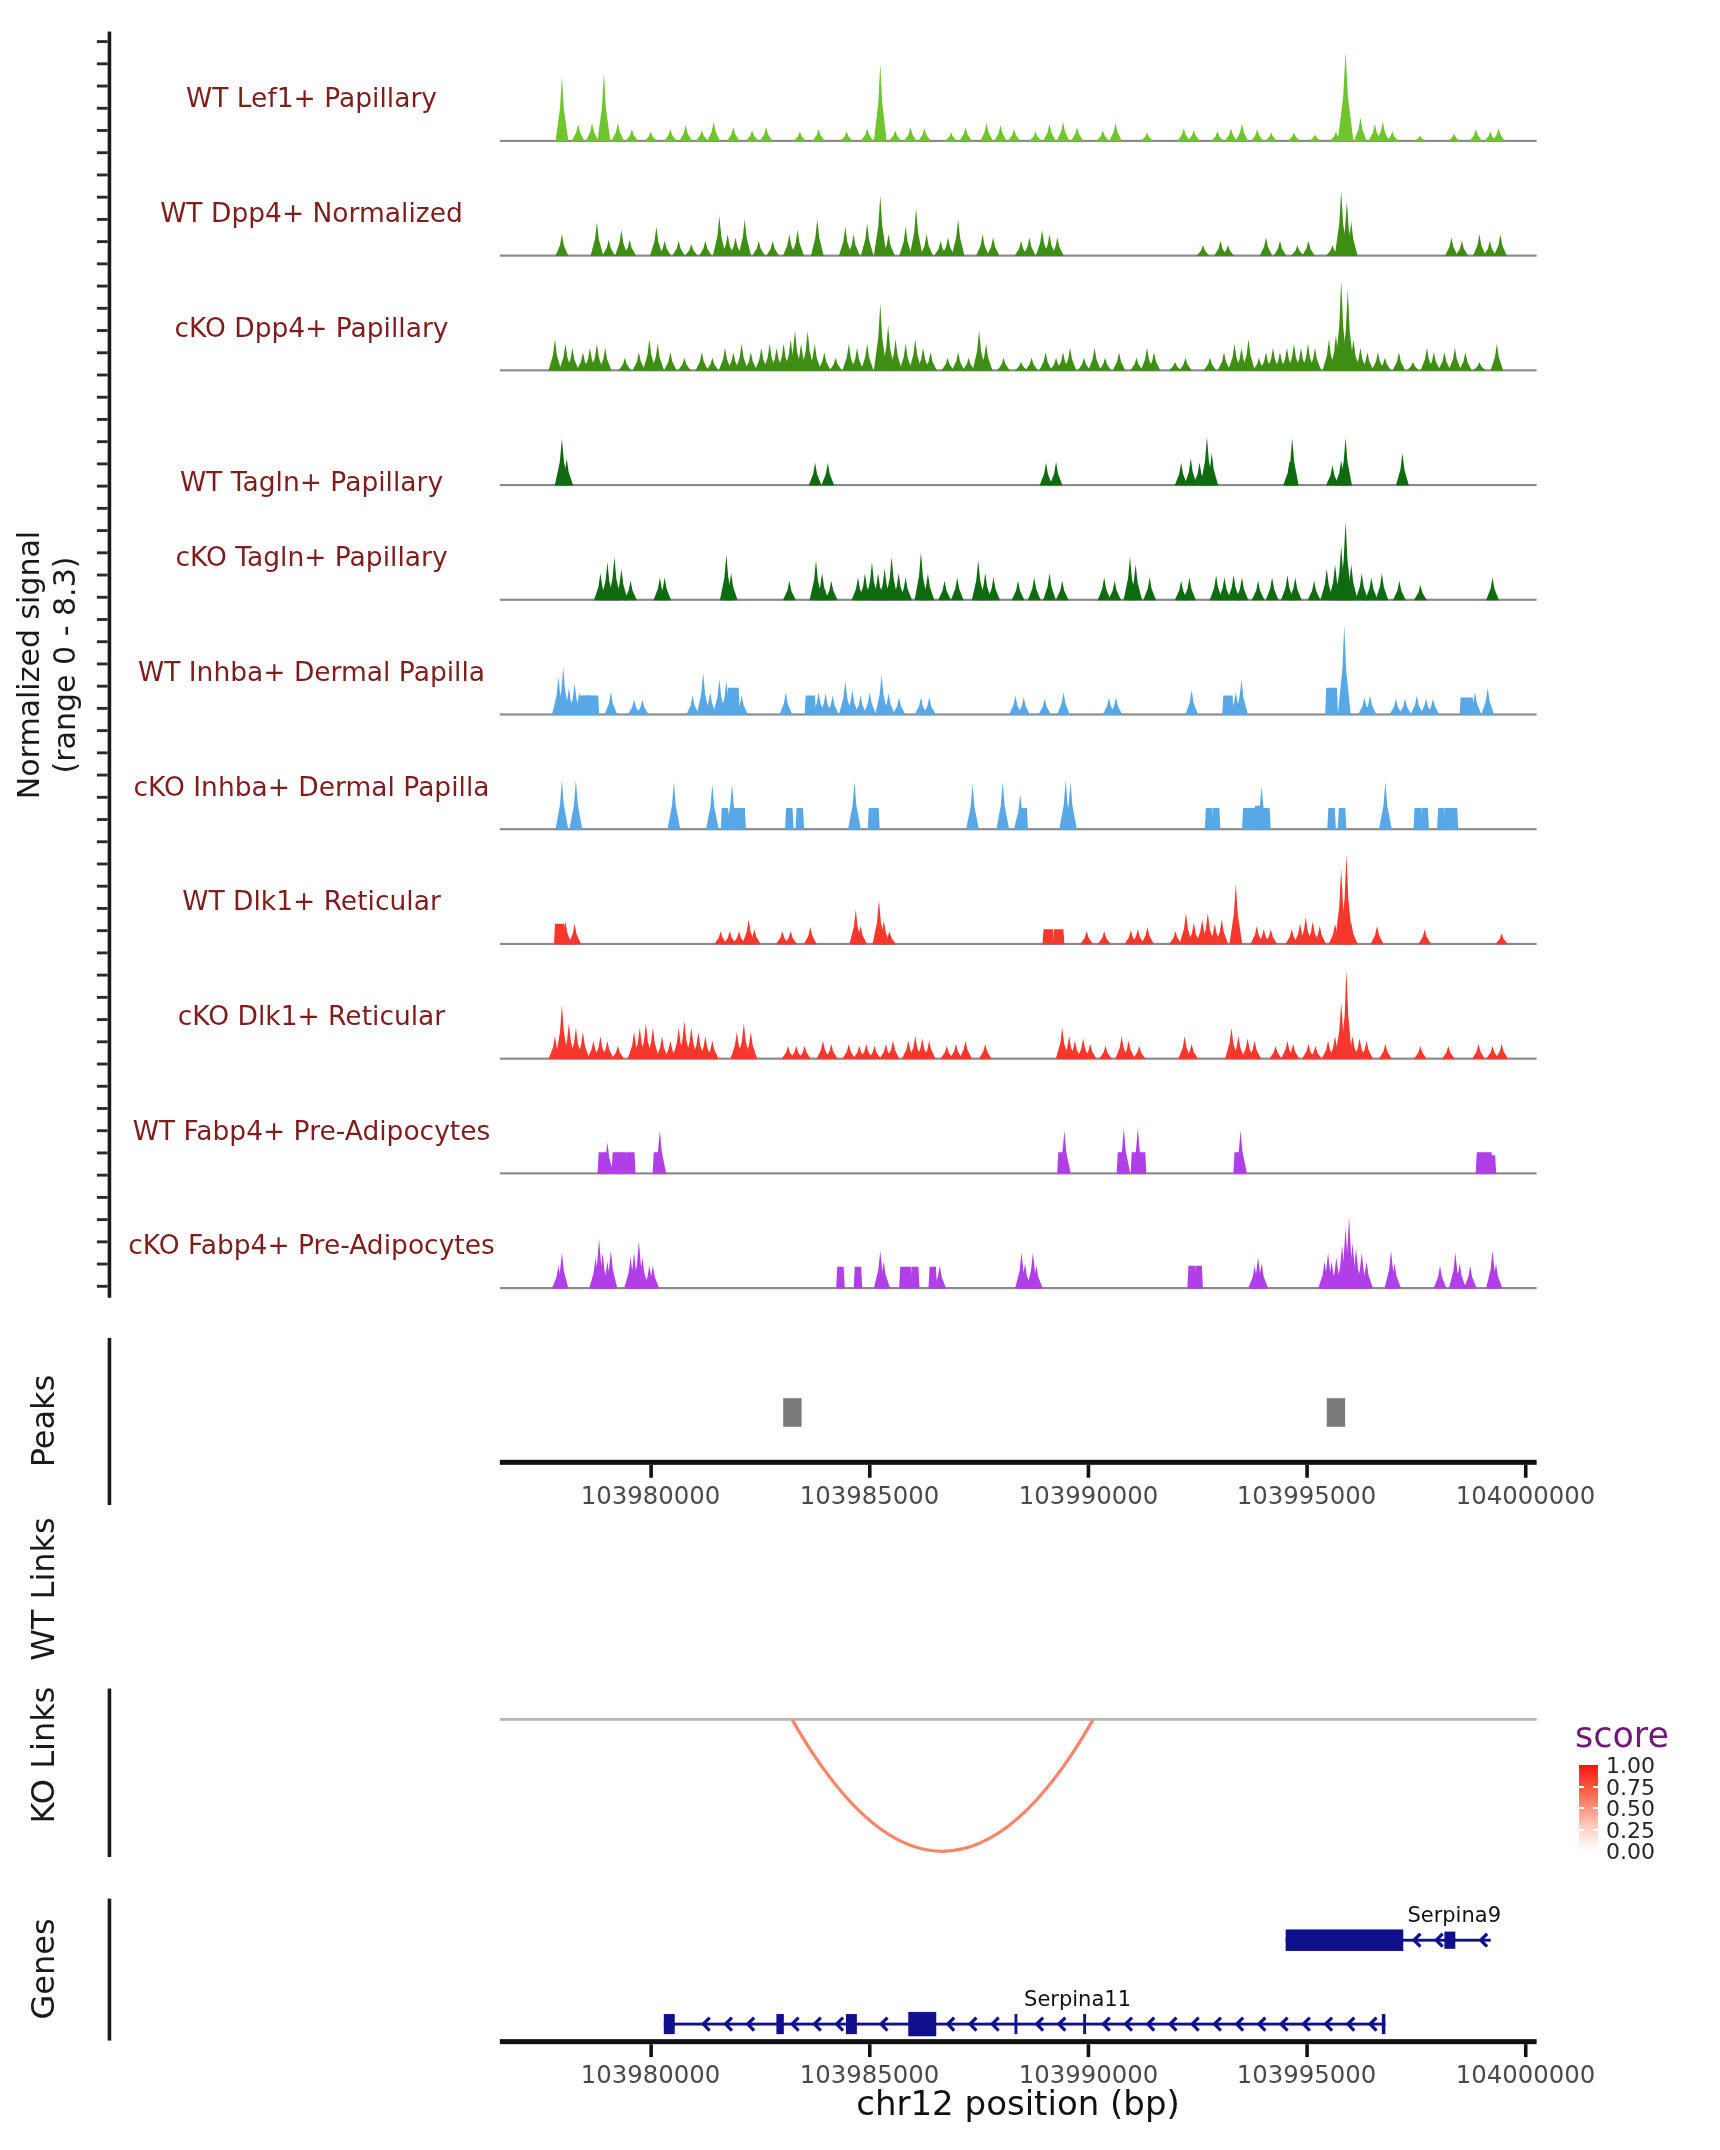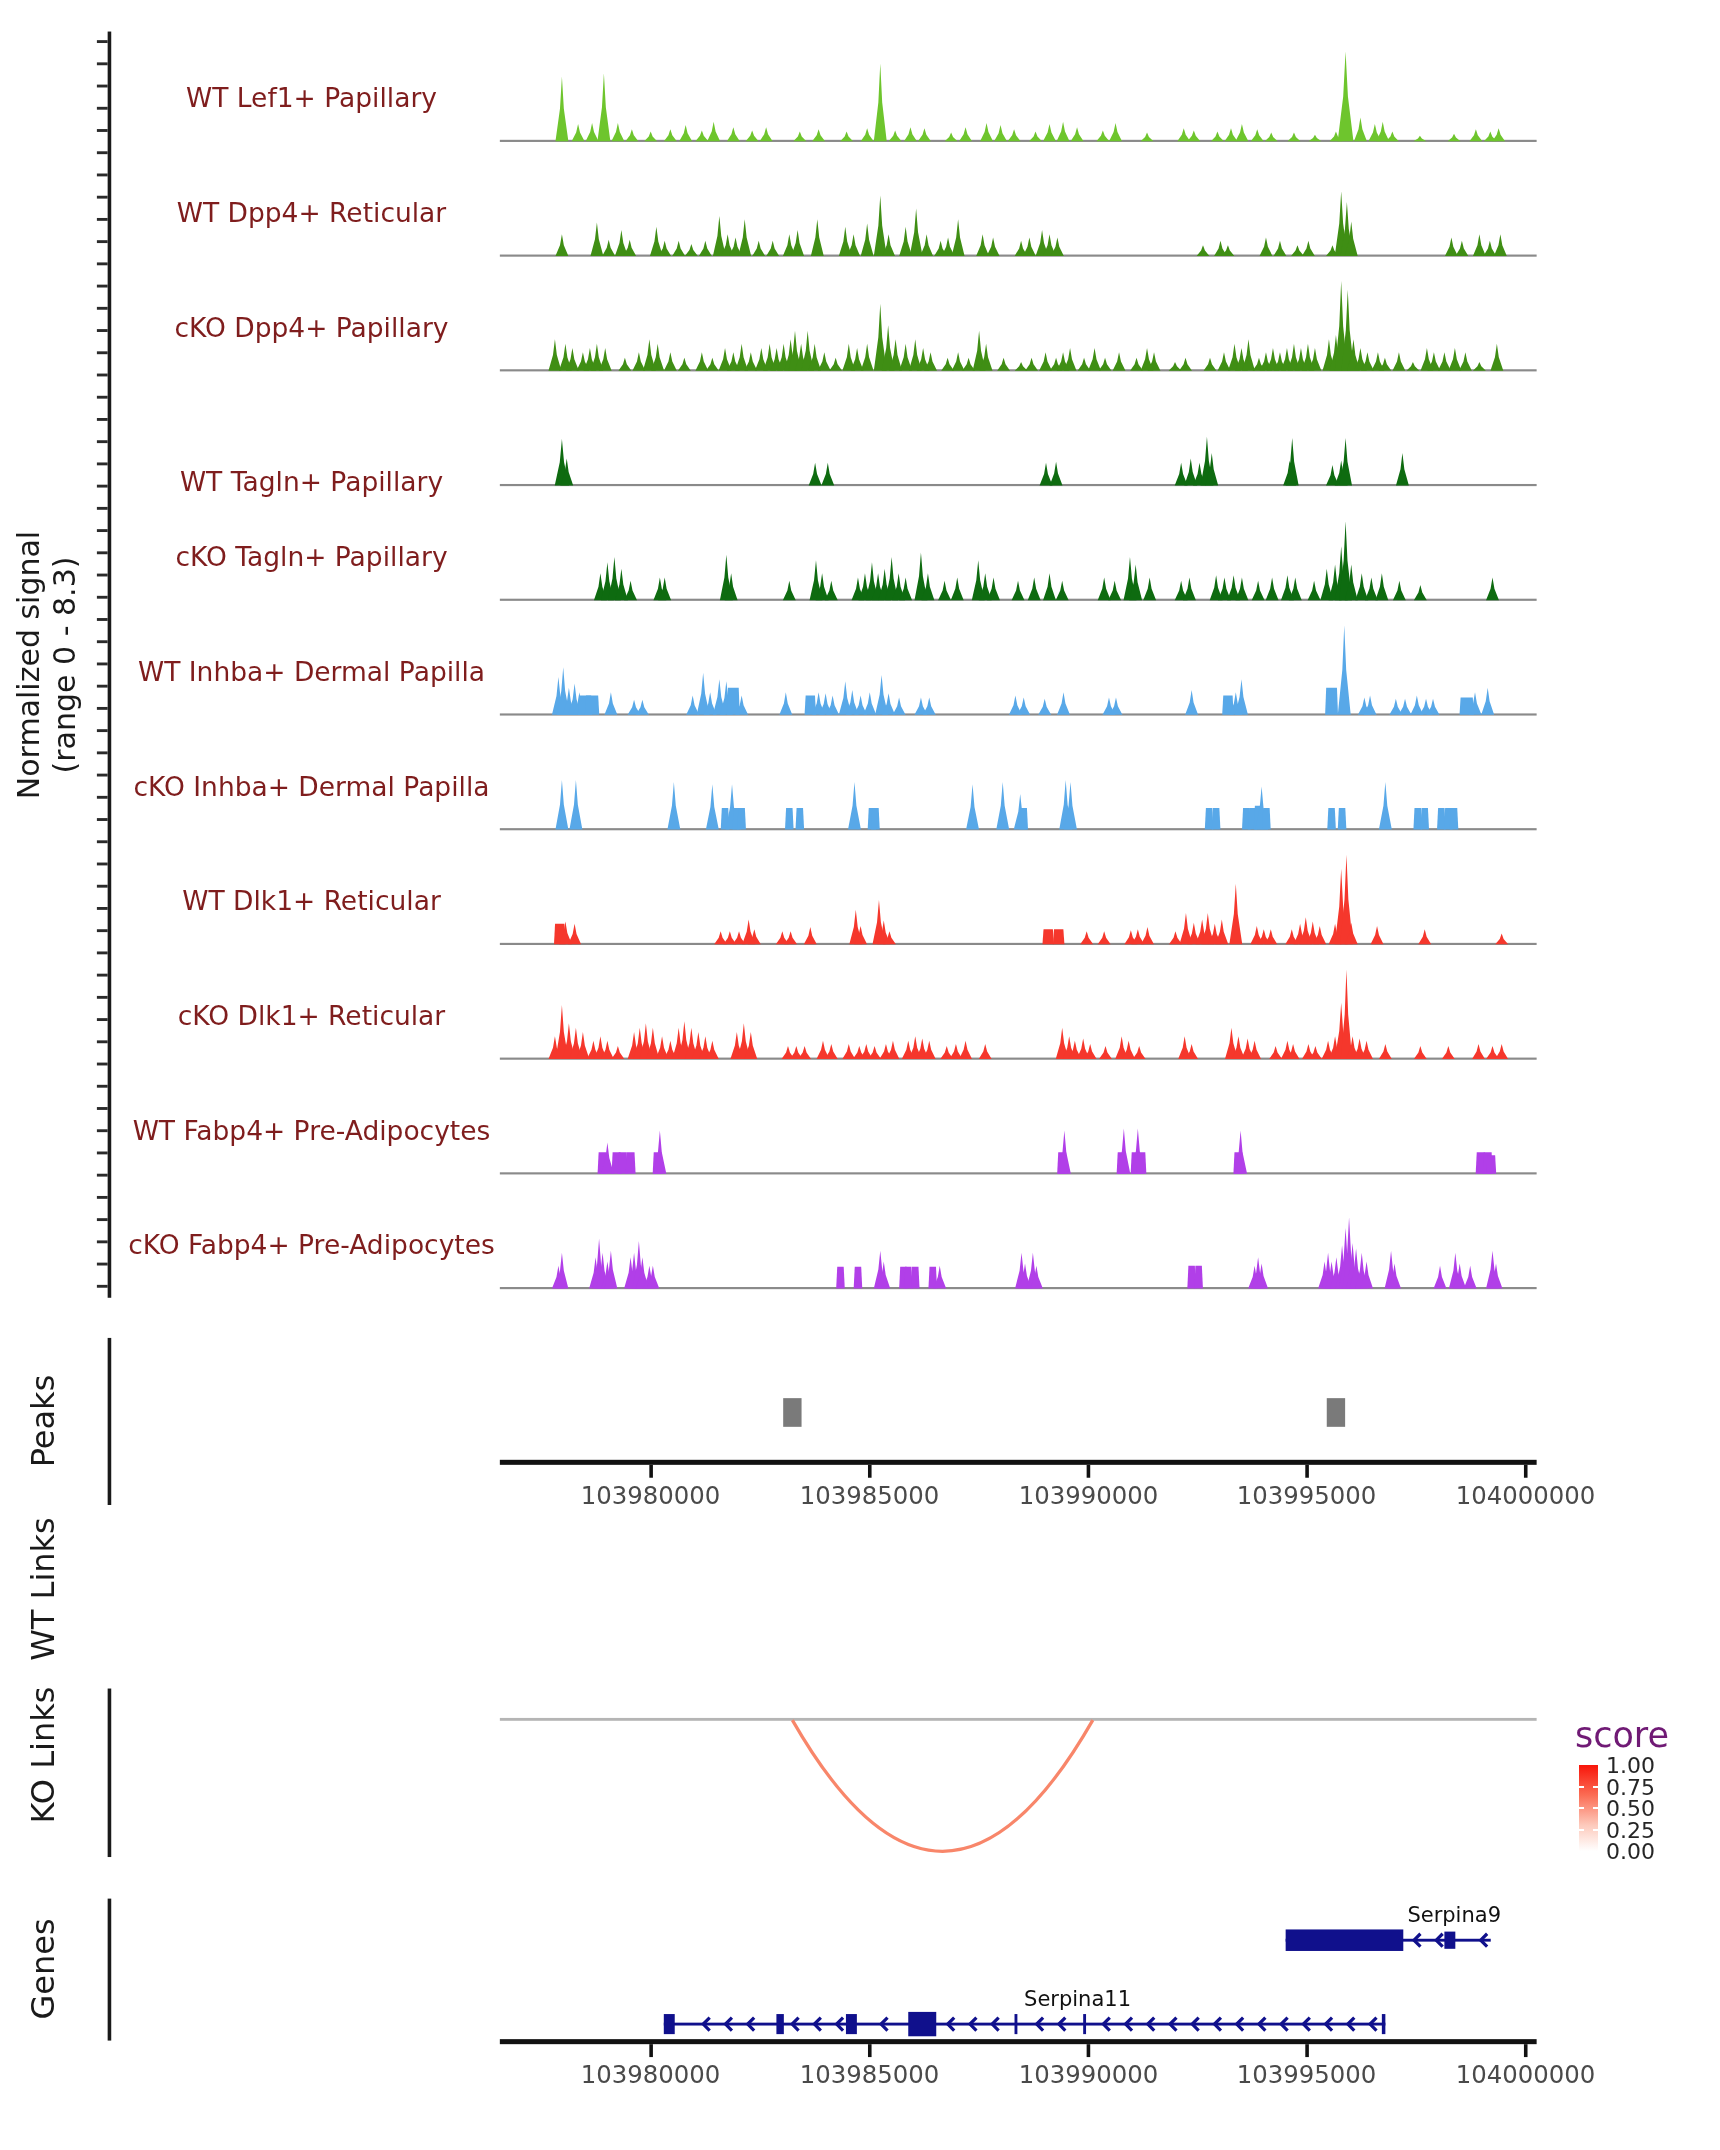--- a/index.html
+++ b/index.html
@@ -725,24 +725,25 @@
   <div class="legend-dash" style="left:1579px;top:1807px;"></div>
   <div class="legend-dash" style="left:1593px;top:1807px;"></div>
   <div class="legend-dash" style="left:1579px;top:1829px;"></div>
   <div class="legend-dash" style="left:1593px;top:1829px;"></div>
   <div class="legend-tick" style="left:1606px;top:1765px;">1.00</div>
   <div class="legend-tick" style="left:1606px;top:1787px;">0.75</div>
   <div class="legend-tick" style="left:1606px;top:1808px;">0.50</div>
   <div class="legend-tick" style="left:1606px;top:1830px;">0.25</div>
   <div class="legend-tick" style="left:1606px;top:1851px;">0.00</div>
 
+  <div class="xlab" style="left:767px;top:2083px;">chr12 position (bp)</div>
 
   <div id="labels">
       <div class="tlabel" style="left:111px;top:82px;">WT Lef1+ Papillary</div>
-      <div class="tlabel" style="left:111px;top:197px;">WT Dpp4+ Reticular</div>
+      <div class="tlabel" style="left:111px;top:197px;">WT Dpp4+ Normalized</div>
       <div class="tlabel" style="left:111px;top:312px;">cKO Dpp4+ Papillary</div>
       <div class="tlabel" style="left:111px;top:422px;margin-top:44px;">WT Tagln+ Papillary</div>
       <div class="tlabel" style="left:111px;top:541px;">cKO Tagln+ Papillary</div>
       <div class="tlabel" style="left:111px;top:656px;">WT Inhba+ Dermal Papilla</div>
       <div class="tlabel" style="left:111px;top:771px;">cKO Inhba+ Dermal Papilla</div>
       <div class="tlabel" style="left:111px;top:885px;text-align:center;">WT Dlk1+ Reticular</div>
       <div class="tlabel" style="left:111px;top:1000px;">cKO Dlk1+ Reticular</div>
       <div class="tlabel" style="left:111px;top:1115px;text-align:center;">WT Fabp4+ Pre-Adipocytes</div>
       <div class="tlabel" style="left:111px;top:1229px;">cKO Fabp4+ Pre-Adipocytes</div>
       <div class="ticklab" style="left:543px;top:1481px;">103980000</div>

